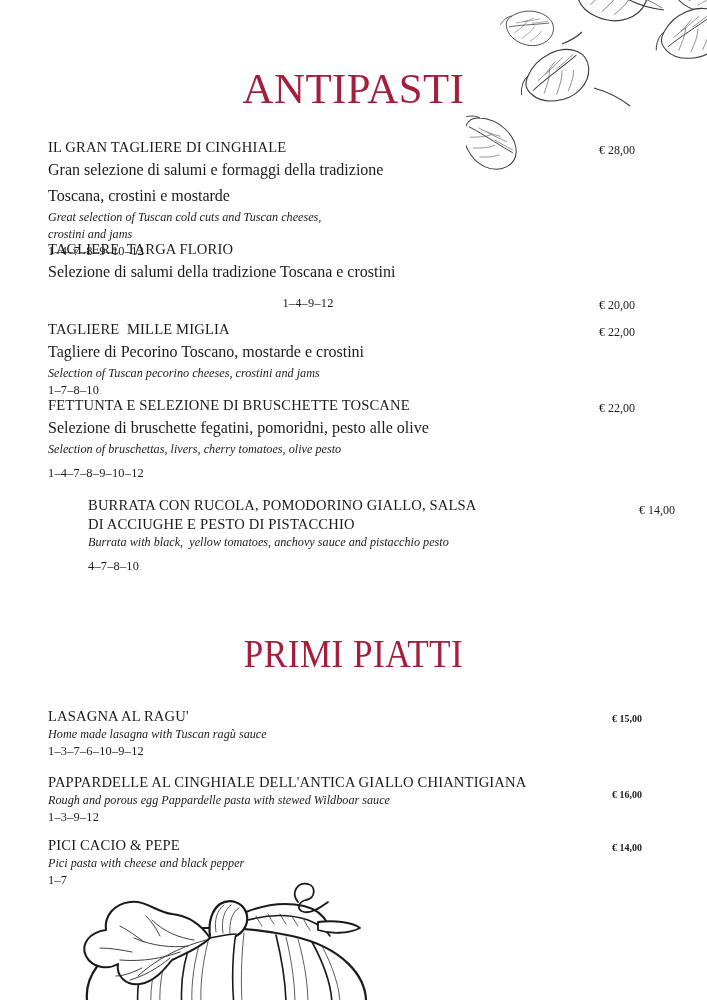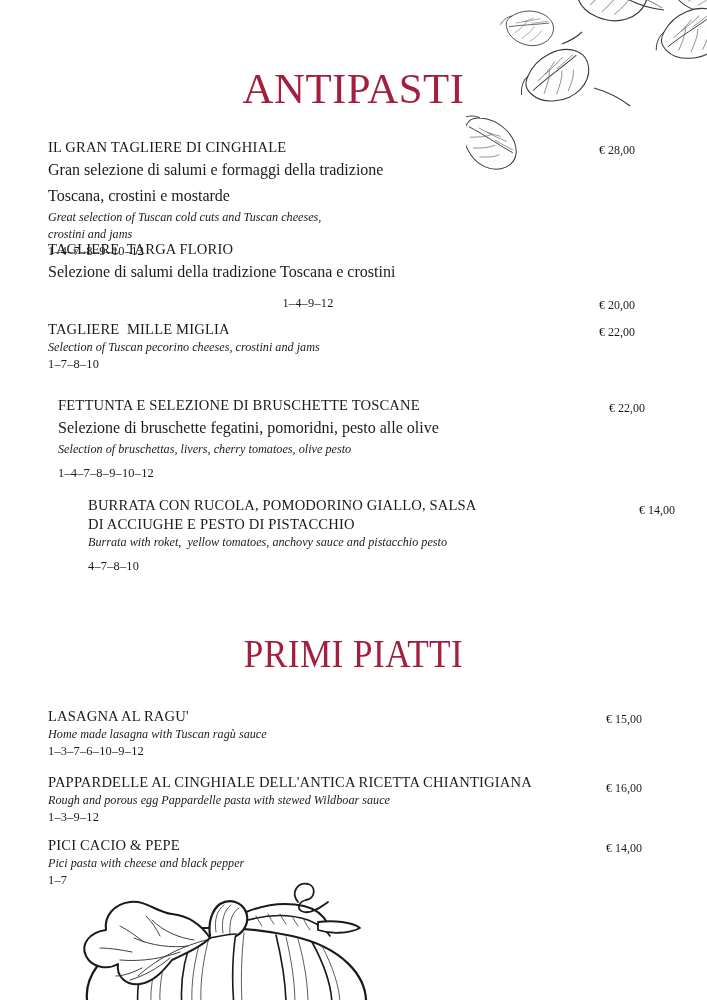--- a/index.html
+++ b/index.html
@@ -114,21 +114,22 @@
 
   .item-price {
     position: absolute;
     right: 24px;
     font-size: 12px;
     line-height: 20px;
     white-space: nowrap;
   }
   #primi-items .item-price {
     right: 17px;
-    font-size: 12px;
+    font-size: 10px;
+    font-weight: bold;
   }
 </style>
 </head>
 <body>
 
 <svg class="art" id="leaves-art" viewBox="0 0 250 205" xmlns="http://www.w3.org/2000/svg">
   <defs>
     <g id="leafshape">
       <path d="M0,0 C14,-20 44,-28 62,-16 C76,-6 74,16 56,28 C38,40 10,36 0,22 C-6,14 -6,8 0,0 Z" fill="#fdfdfd" stroke="#3a3a3a" stroke-width="1.3" stroke-linejoin="round"></path>
       <path d="M2,18 C18,8 38,0 60,-12" fill="none" stroke="#3a3a3a" stroke-width="1.1"></path>
@@ -257,41 +258,42 @@
         <div class="item-name">TAGLIERE  TARGA FLORIO</div>
         <div class="item-desc">Selezione di salumi della tradizione Toscana e crostini</div>
         <div class="item-allergens" style="margin-top:10px;text-align:center;">1–4–9–12</div>
       </div>
       <div class="item-price" style="top:16px;margin-top:39px;">€ 20,00</div>
     </div>
 
     <div class="item" style="height:76px;">
       <div class="item-main">
         <div class="item-name">TAGLIERE  MILLE MIGLIA</div>
+        <div class="item-desc">Tagliere di Pecorino Toscano, mostarde e crostini</div>
         <div class="item-desc-en">Selection of Tuscan pecorino cheeses, crostini and jams</div>
         <div class="item-allergens">1–7–8–10</div>
       </div>
       <div class="item-price" style="top:2px;">€ 22,00</div>
     </div>
 
-    <div class="item" style="height:100px;margin-left:10px;">
+    <div class="item" style="height:100px;">
       <div class="item-main">
         <div class="item-name">FETTUNTA E SELEZIONE DI BRUSCHETTE TOSCANE</div>
         <div class="item-desc">Selezione di bruschette fegatini, pomoridni, pesto alle olive</div>
         <div class="item-desc-en">Selection of bruschettas, livers, cherry tomatoes, olive pesto</div>
         <div class="item-allergens" style="margin-top:7px;">1–4–7–8–9–10–12</div>
       </div>
       <div class="item-price" style="top:2px;">€ 22,00</div>
     </div>
 
     <div class="item" style="height:80px;margin-left:40px;">
       <div class="item-main">
         <div class="item-name">BURRATA CON RUCOLA, POMODORINO GIALLO, SALSA
 DI ACCIUGHE E PESTO DI PISTACCHIO</div>
-        <div class="item-desc-en">Burrata with roket,  yellow tomatoes, anchovy sauce and pistacchio pesto</div>
+        <div class="item-desc-en">Burrata with black,  yellow tomatoes, anchovy sauce and pistacchio pesto</div>
         <div class="item-allergens" style="margin-top:7px;">4–7–8–10</div>
       </div>
       <div class="item-price" style="top:4px;">€ 14,00</div>
     </div>
 
   </div>
 
   <h1 class="section-title" id="primi-title">PRIMI PIATTI</h1>
 
   <div class="items" id="primi-items">
@@ -300,25 +302,25 @@
       <div class="item-main">
         <div class="item-name">LASAGNA AL RAGU'</div>
         <div class="item-desc-en">Home made lasagna with Tuscan ragù sauce</div>
         <div class="item-allergens">1–3–7–6–10–9–12</div>
       </div>
       <div class="item-price" style="top:2px;">€ 15,00</div>
     </div>
 
     <div class="item" style="height:63px;">
       <div class="item-main" style="width:560px;">
-        <div class="item-name">PAPPARDELLE AL CINGHIALE DELL'ANTICA RICETTA CHIANTIGIANA</div>
+        <div class="item-name">PAPPARDELLE AL CINGHIALE DELL'ANTICA GIALLO CHIANTIGIANA</div>
         <div class="item-desc-en">Rough and porous egg Pappardelle pasta with stewed Wildboar sauce</div>
         <div class="item-allergens">1–3–9–12</div>
       </div>
-      <div class="item-price" style="top:5px;">€ 16,00</div>
+      <div class="item-price" style="top:12px;">€ 16,00</div>
     </div>
 
     <div class="item" style="height:60px;">
       <div class="item-main">
         <div class="item-name">PICI CACIO &amp; PEPE</div>
         <div class="item-desc-en">Pici pasta with cheese and black pepper</div>
         <div class="item-allergens">1–7</div>
       </div>
       <div class="item-price" style="top:2px;">€ 14,00</div>
     </div>

